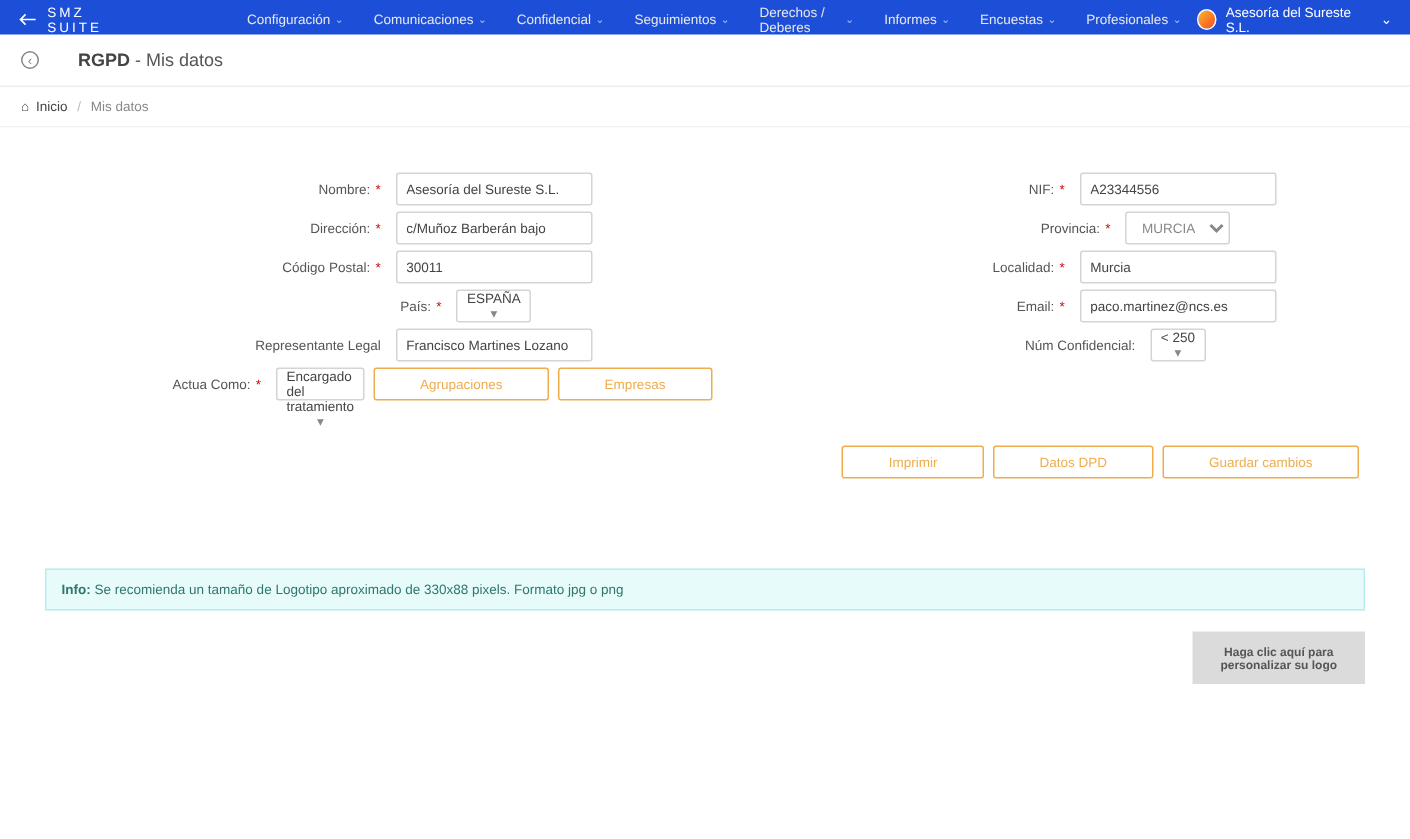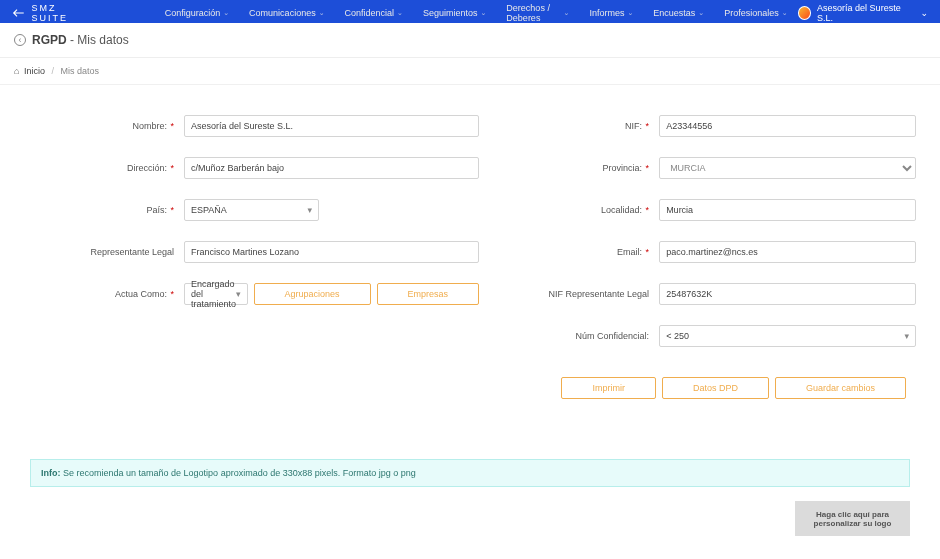--- a/index.html
+++ b/index.html
@@ -10,39 +10,39 @@
 .brand svg { width: 14px; height: 14px; }
 .brand-text { font-size: 9px; letter-spacing: 2px; font-weight: 300; }
 .nav-menu { display: flex; margin-left: 60px; gap: 0; }
 .nav-item { padding: 0 10px; font-size: 9px; color: #e8e8e8; cursor: pointer; display: flex; align-items: center; gap: 3px; }
 .nav-item .chev { font-size: 7px; opacity: .7; }
 .nav-right { margin-left: auto; display: flex; align-items: center; gap: 6px; font-size: 9px; cursor: pointer; }
 .avatar { width: 14px; height: 14px; border-radius: 50%; background: linear-gradient(135deg,#f7b733,#fc4a1a); display:inline-block; border:1px solid #fff; }
 
 .page-head { padding: 10px 14px; display: flex; align-items: center; gap: 6px; border-bottom: 1px solid #eee; }
 .page-head .back { width: 12px; height: 12px; border: 1px solid #888; border-radius: 50%; display: flex; align-items: center; justify-content: center; font-size: 9px; color: #888; cursor:pointer;}
-.page-title { font-size: 12px; }
+.page-title { font-size: 12px; margin-left: 20px; }
 .page-title .bold { font-weight: 600; }
 .page-title .thin { font-weight: 300; color: #555; }
 
 .breadcrumbs { padding: 8px 14px; font-size: 9px; color: #888; border-bottom: 1px solid #f0f0f0; }
 .breadcrumbs a { color: #444; text-decoration: none; }
 .breadcrumbs .sep { margin: 0 4px; color: #bbb; }
 .breadcrumbs .home { margin-right: 2px; color:#444;}
 
 .content { padding: 20px 14px 10px; background: #fff; }
 .card { border: 0 solid #eee; padding: 10px; }
 .form { display: flex; gap: 20px; }
-.col { flex: 1; display: flex; flex-direction: column; gap: 20px; }
+.col { flex: 1; display: flex; flex-direction: column; gap: 4px; align-items: center; }
 .row { display: flex; align-items: center; gap: 10px; }
 .label { width: 150px; text-align: right; font-size: 9px; color: #555; }
 .req { color: #c00; margin-left: 1px; }
 .ctrl { flex: 1; display: flex; gap: 6px; align-items: center; }
 input.txt, select.sel, .sel-like { width: 100%; height: 22px; border: 1px solid #d4d4d4; border-radius: 2px; padding: 0 6px; font-size: 9px; font-family: inherit; color: #444; background: #fff; }
-.sel-like { display:flex; align-items:center; justify-content:space-between; cursor:pointer; }
+.sel-like { display:flex; align-items:center; justify-content:space-between; cursor:pointer;flex-direction:column; }
 .sel-like .chev, select.sel { color:#888; }
 .small-ctrl { max-width: 135px; }
 .btn-outline { border: 1px solid #f0ad4e; background: #fff; color: #f0ad4e; padding: 0 30px; height: 22px; border-radius: 2px; font-size: 9px; cursor: pointer; }
 .tag-area { flex:1; min-height:22px; border:1px solid #d4d4d4; border-radius:2px; padding:3px 4px; display:flex; align-items:center; gap:4px; background:#fff;}
 .tag { background:#fff; border:1px solid #ccc; border-radius:2px; padding:1px 4px; font-size:9px; color:#555; display:flex; align-items:center; gap:3px;}
 .tag .x { color:#888; cursor:pointer; }
 
 .actions { display: flex; justify-content: flex-end; gap: 6px; margin-top: 30px; padding-right: 10px;}
 .info { margin: 60px 6px 10px 6px; background: #e7fbfa; border: 1px solid #b7eeeb; padding: 8px 10px; font-size: 9px; color: #2d7770; }
 .logo-drop { margin: 14px 6px 30px auto; width: 115px; height: 35px; background: #dbdbdb; display:flex; align-items:center; justify-content:center; text-align:center; font-size:8px; color:#555; cursor:pointer; padding:0 8px;font-weight:bold;}
@@ -125,20 +125,26 @@
               <input class="txt" value="Asesoría del Sureste S.L." style="">
             </div>
         </div>
         <div class="row">
           <div class="label"><span>Dirección:</span><span class="req"> *</span></div>
           <div class="ctrl">
               <input class="txt" value="c/Muñoz Barberán bajo" style="">
             </div>
         </div>
         <div class="row">
+          <div class="label"><span>Código Postal:</span><span class="req"> *</span></div>
+          <div class="ctrl">
+              <input class="txt" value="30011" style="">
+            </div>
+        </div>
+        <div class="row">
           <div class="label"><span>País:</span><span class="req"> *</span></div>
           <div class="ctrl">
             <div class="sel-like small-ctrl">
               <span>ESPAÑA</span>
                 <span class="chev">▾</span>
             </div>
           </div>
         </div>
         <div class="row">
           <div class="label"><span>Representante Legal</span></div>
@@ -175,26 +181,20 @@
         <div class="row">
           <div class="label"><span>Localidad:</span><span class="req"> *</span></div>
           <div class="ctrl">
               <input class="txt" value="Murcia" style="">
             </div>
         </div>
         <div class="row">
           <div class="label"><span>Email:</span><span class="req"> *</span></div>
           <div class="ctrl">
               <input class="txt" value="paco.martinez@ncs.es" style="">
-            </div>
-        </div>
-        <div class="row">
-          <div class="label"><span>NIF Representante Legal</span></div>
-          <div class="ctrl">
-              <input class="txt" value="25487632K" style="">
             </div>
         </div>
         <div class="row">
           <div class="label"><span>Núm Confidencial:</span></div>
           <div class="ctrl">
             <div class="sel-like">
               <span>&lt; 250</span>
                 <span class="chev">▾</span>
             </div>
           </div>

